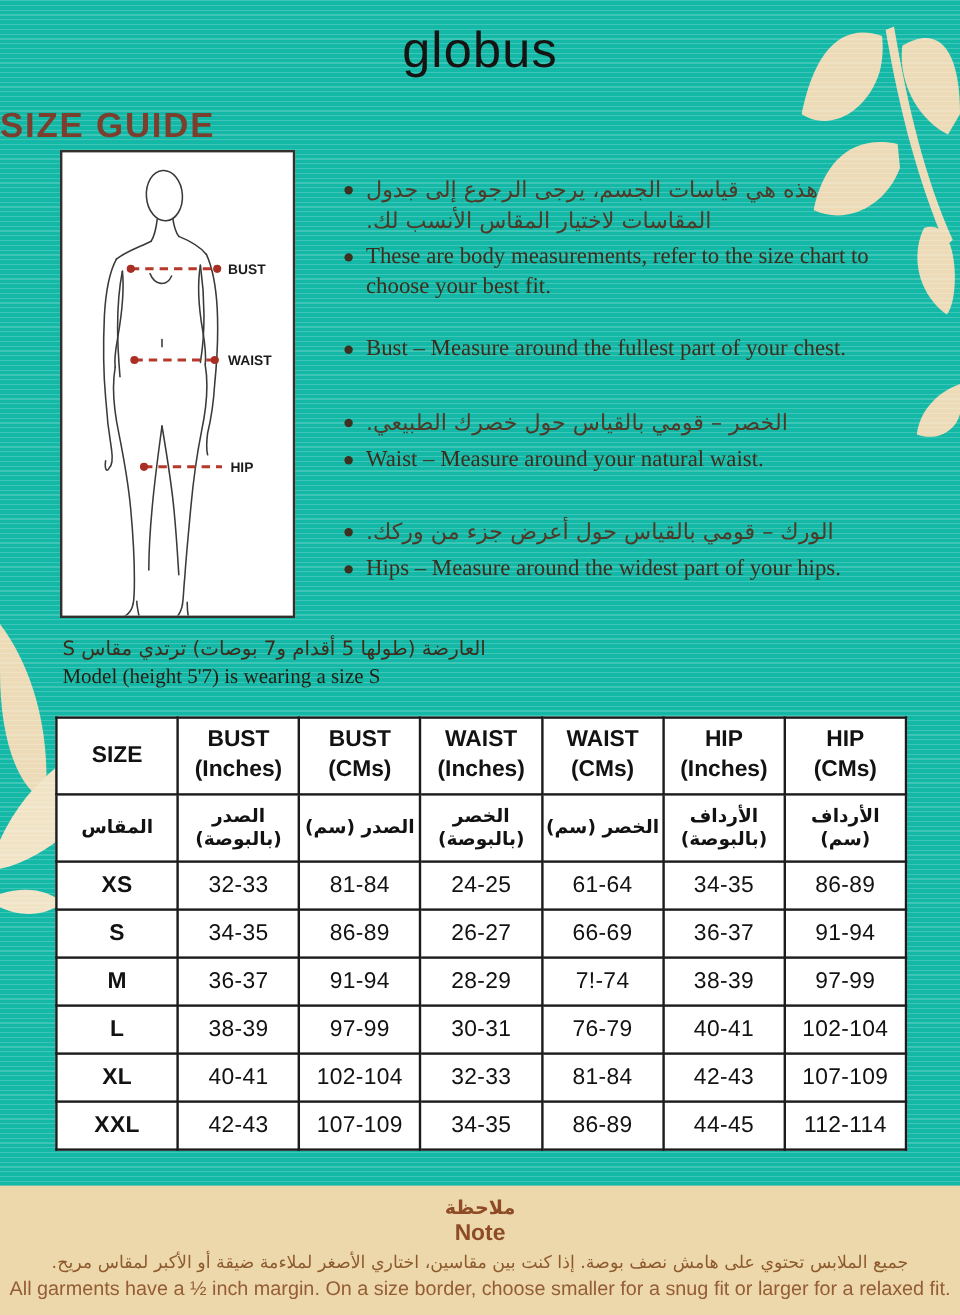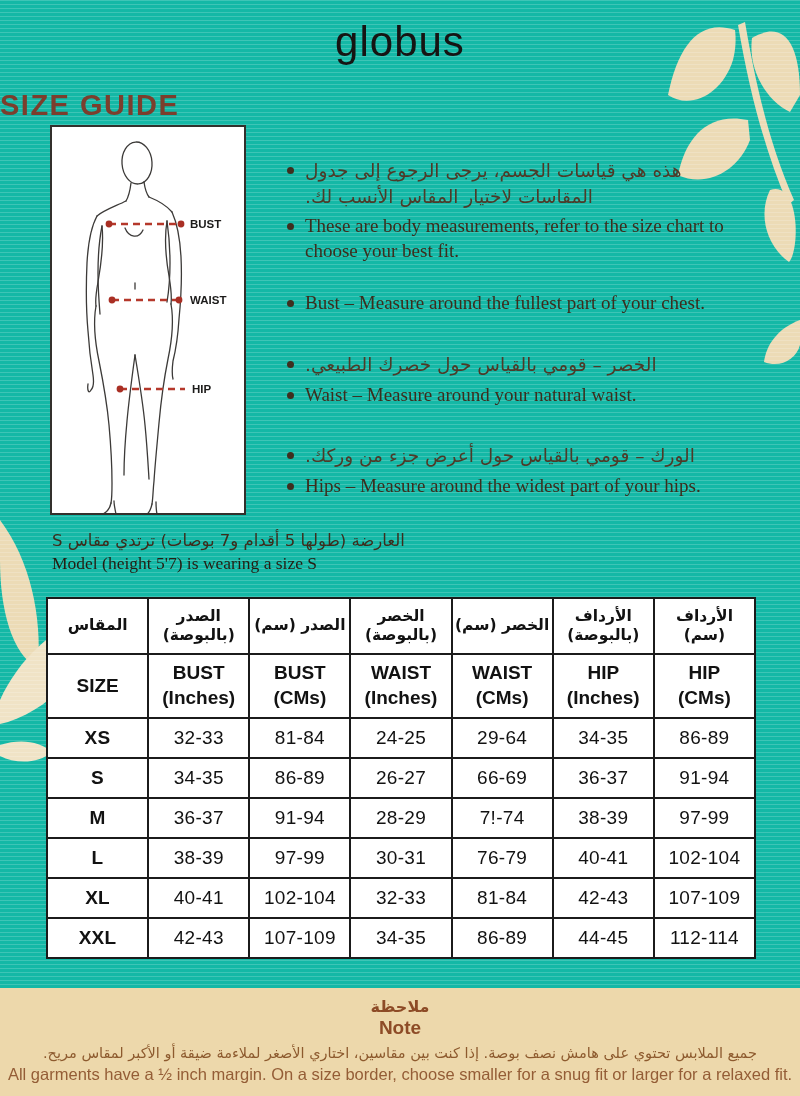--- a/index.html
+++ b/index.html
@@ -15,21 +15,21 @@
     font-size:29px;font-weight:700;letter-spacing:1.5px;color:#7c3e2d;z-index:3;margin-top:16px;}
   
   .figure-box{position:absolute;left:50px;top:125px;width:196px;height:390px;
     background:#ffffff;border:2px solid #33302c;box-sizing:border-box;z-index:3;}
   .figure-box svg{display:block;width:100%;height:100%;}
   .fig-line{stroke:#3c3a38;stroke-width:1.3;fill:none;stroke-linecap:round;}
   .meas-line{stroke:#b5382b;stroke-width:2.6;stroke-dasharray:7 5;fill:none;}
   .meas-dot{fill:#a92f24;}
   .meas-label{font:700 11.5px "Liberation Sans","DejaVu Sans",sans-serif;fill:#1c1b1a;}
   
-  .bullets{position:absolute;left:287px;top:158px;width:446px;z-index:3;}
+  .bullets{position:absolute;left:287px;top:146px;width:446px;z-index:3;}
   .group{margin-bottom:24px;}
   .group.g2{margin-top:28px;}
   .group.g3{margin-top:36px;}
   .group.g4{margin-top:36px;}
   .li{display:flex;gap:11px;margin-bottom:5px;}
   .dot{flex:none;width:7px;height:7px;border-radius:50%;background:#3f2f1f;margin-top:9px;}
   .li .txt{flex:1;}
   .txt-ar{direction:rtl;text-align:left;font-family:"DejaVu Sans",sans-serif;
     font-size:18.5px;line-height:1.38;color:#4e3a28;}
   .txt-en{font-family:"Liberation Serif","DejaVu Serif",serif;
@@ -176,20 +176,49 @@
   </div>
 
   <div class="model-note">
     <div class="model-ar">العارضة (طولها 5 أقدام و7 بوصات) ترتدي مقاس S</div>
     <div class="model-en">Model (height 5'7) is wearing a size S</div>
   </div>
 
   <table class="size-table">
       <thead>
         <tr>
+          <th class="h-en">
+            <div>SIZE</div>
+          </th>
+          <th class="h-en">
+            <div>BUST</div>
+            <div>(Inches)</div>
+          </th>
+          <th class="h-en">
+            <div>BUST</div>
+            <div>(CMs)</div>
+          </th>
+          <th class="h-en">
+            <div>WAIST</div>
+            <div>(Inches)</div>
+          </th>
+          <th class="h-en">
+            <div>WAIST</div>
+            <div>(CMs)</div>
+          </th>
+          <th class="h-en">
+            <div>HIP</div>
+            <div>(Inches)</div>
+          </th>
+          <th class="h-en">
+            <div>HIP</div>
+            <div>(CMs)</div>
+          </th>
+        </tr>
+        <tr>
           <th class="h-ar" dir="rtl">
             <div>المقاس</div>
           </th>
           <th class="h-ar" dir="rtl">
             <div>الصدر</div>
             <div>(بالبوصة)</div>
           </th>
           <th class="h-ar" dir="rtl">
             <div>الصدر (سم)</div>
           </th>
@@ -199,59 +228,30 @@
           </th>
           <th class="h-ar" dir="rtl">
             <div>الخصر (سم)</div>
           </th>
           <th class="h-ar" dir="rtl">
             <div>الأرداف</div>
             <div>(بالبوصة)</div>
           </th>
           <th class="h-ar" dir="rtl">
             <div>الأرداف (سم)</div>
-          </th>
-        </tr>
-        <tr>
-          <th class="h-en">
-            <div>SIZE</div>
-          </th>
-          <th class="h-en">
-            <div>BUST</div>
-            <div>(Inches)</div>
-          </th>
-          <th class="h-en">
-            <div>BUST</div>
-            <div>(CMs)</div>
-          </th>
-          <th class="h-en">
-            <div>WAIST</div>
-            <div>(Inches)</div>
-          </th>
-          <th class="h-en">
-            <div>WAIST</div>
-            <div>(CMs)</div>
-          </th>
-          <th class="h-en">
-            <div>HIP</div>
-            <div>(Inches)</div>
-          </th>
-          <th class="h-en">
-            <div>HIP</div>
-            <div>(CMs)</div>
           </th>
         </tr>
       </thead>
       <tbody>
         <tr>
           <td class="size-cell">XS</td>
           <td>32-33</td>
           <td>81-84</td>
           <td>24-25</td>
-          <td>29-64</td>
+          <td>61-64</td>
           <td>34-35</td>
           <td>86-89</td>
         </tr>
         <tr>
           <td class="size-cell">S</td>
           <td>34-35</td>
           <td>86-89</td>
           <td>26-27</td>
           <td>66-69</td>
           <td>36-37</td>

